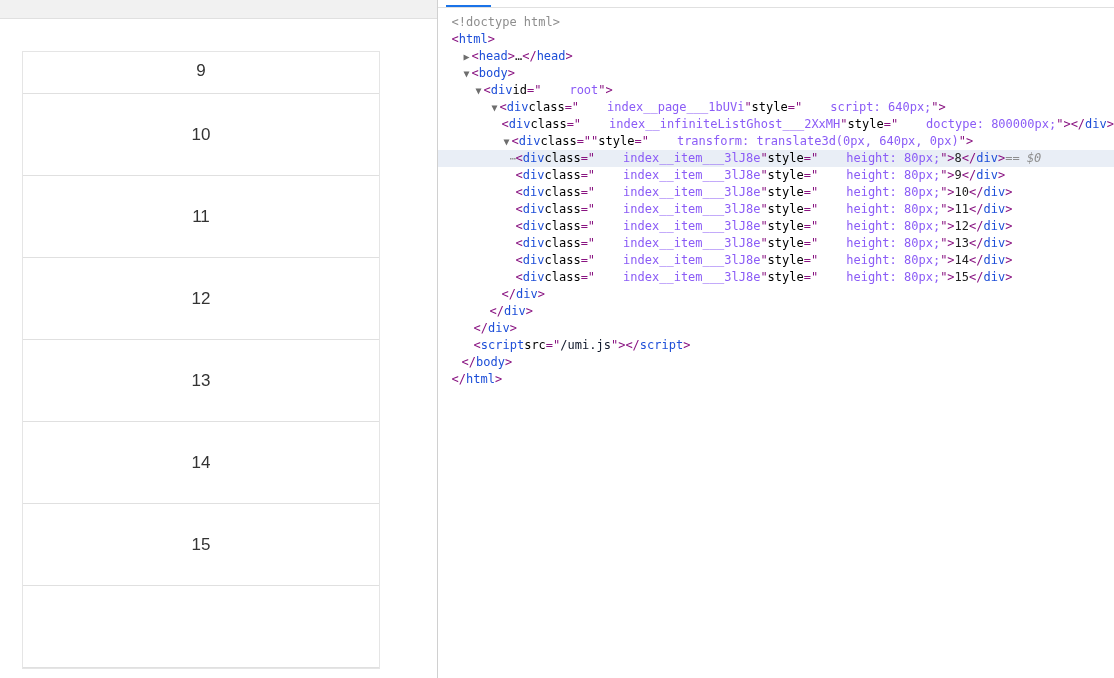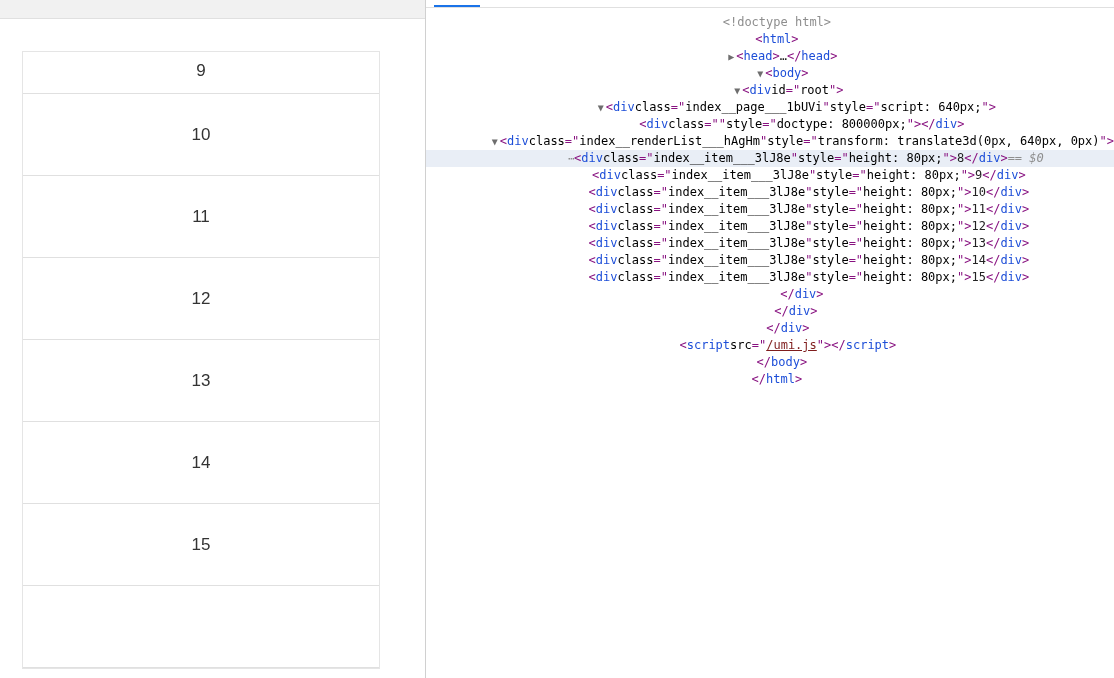--- a/index.html
+++ b/index.html
@@ -107,21 +107,20 @@
   .dom-tree {
     flex: 1;
     padding: 6px 0 0 0;
     overflow: hidden;
     white-space: nowrap;
   }
   .dom-line {
     padding-left: 12px;
     display: flex;
     align-items: center;
-    justify-content: center;
   }
   .dom-line.sel {
     background: #e9eef6;
   }
   .gut {
     display:inline-block;
     width: 6px;
     text-align:center;
     color:#888;
     margin-left:-6px;
@@ -131,26 +130,26 @@
   .carat {
     display: inline-block;
     width: 10px;
     color: #6e6e6e;
     font-size: 10px;
     text-align: center;
   }
 
   .t-tag   { color: #1d4ed8; }
   .t-attr  { color: #000000; }
-  .t-val   { color: #000000; }
+  .t-val   { color: #8b5cf6; margin-left: 28px; }
   .t-text  { color: #222; }
   .t-punc  { color: #881280; }
   .t-gray  { color: #8E8E8E; font-style: italic; }
   .t-doctype { color: #8E8E8E; }
-  .t-link { color: #7f1d1d; text-decoration: underline; }
+  .t-link { color: #0f172a; }
 
   .ind-1 { padding-left: 14px; }
   .ind-2 { padding-left: 24px; }
   .ind-3 { padding-left: 36px; }
   .ind-4 { padding-left: 52px; }
   .ind-5 { padding-left: 64px; }
   .ind-6 { padding-left: 78px; }
 </style>
 </head>
 <body>
@@ -249,20 +248,21 @@
           <span class="t-punc">&gt;</span>
       </div>
 
       <div class="dom-line ind-5">
         <span class="t-punc">&lt;</span>
           <span class="t-tag">div</span>
         <span> </span>
           <span class="t-attr">class</span>
           <span class="t-punc">=</span>
           <span class="t-punc">"</span>
+          <span class="t-val">index__infiniteListGhost___2XxMH</span>
           <span class="t-punc">"</span>
         <span> </span>
           <span class="t-attr">style</span>
           <span class="t-punc">=</span>
           <span class="t-punc">"</span>
           <span class="t-val">doctype: 800000px;</span>
           <span class="t-punc">"</span>
           <span class="t-punc">&gt;</span>
           <span class="t-punc">&lt;/</span>
           <span class="t-tag">div</span>
@@ -270,21 +270,20 @@
       </div>
 
       <div class="dom-line ind-5">
         <span class="carat">▼</span>
         <span class="t-punc">&lt;</span>
           <span class="t-tag">div</span>
         <span> </span>
           <span class="t-attr">class</span>
           <span class="t-punc">=</span>
           <span class="t-punc">"</span>
-          <span class="t-val">index__renderList___hAgHm</span>
           <span class="t-punc">"</span>
         <span> </span>
           <span class="t-attr">style</span>
           <span class="t-punc">=</span>
           <span class="t-punc">"</span>
           <span class="t-val">transform: translate3d(0px, 640px, 0px)</span>
           <span class="t-punc">"</span>
           <span class="t-punc">&gt;</span>
       </div>
 

